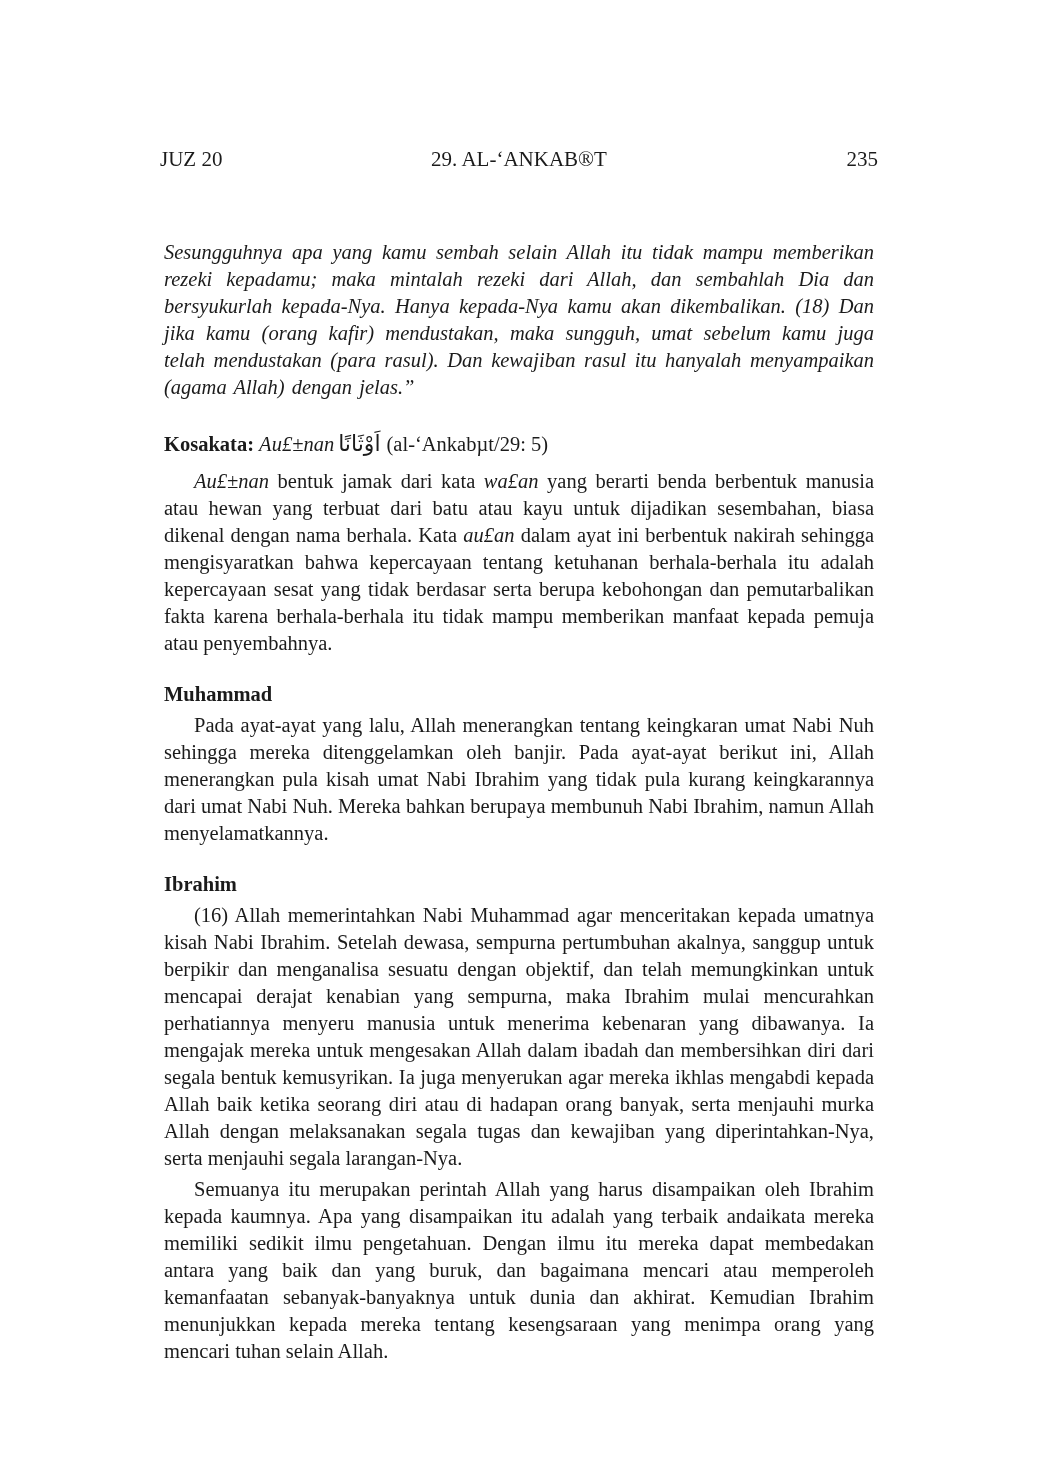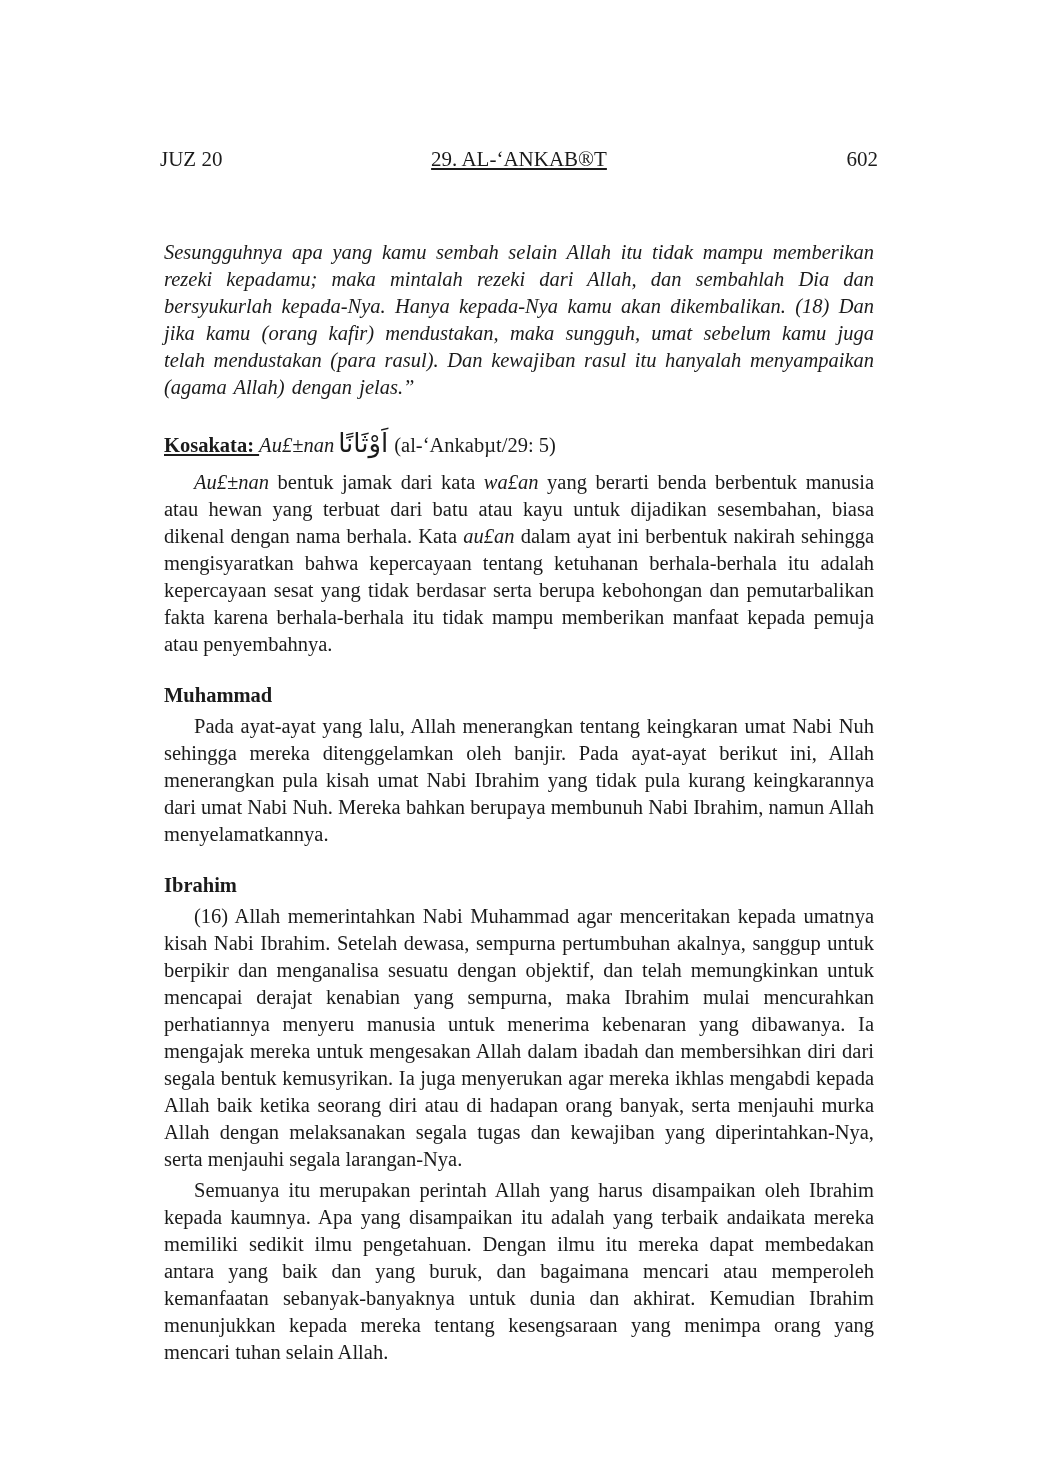--- a/index.html
+++ b/index.html
@@ -21,45 +21,45 @@
   }
   .running-header {
     margin: 146px 160px 0 160px;
     width: 718px;
     display: grid;
     grid-template-columns: 1fr auto 1fr;
     align-items: baseline;
     font-size: 21px;
   }
   .running-header .hdr-left  { text-align: left; }
-  .running-header .hdr-center{ text-align: right; text-decoration: underline; }
+  .running-header .hdr-center{ text-align: right; }
   .running-header .hdr-right { text-align: right; }
 
   .content {
     margin: 0 160px 0 160px;
     width: 718px;
     text-align: justify;
   }
   p { margin: 4px; }
 
   .translation {
     margin-top: 66px;
     font-style: italic;
     word-spacing: 2px;
   }
 
   .kosakata-line {
     margin-top: 29px;
     text-align: left;
   }
-  .kosakata-label { font-weight: bold; text-decoration: underline; }
+  .kosakata-label { font-weight: bold; }
   .kosakata-term  { font-style: italic; }
   .arabic {
     font-family: "DejaVu Sans", sans-serif;
-    font-size: 26px;
+    font-size: 22px;
     line-height: 27px;
     direction: rtl;
     unicode-bidi: isolate;
     padding: 0 6px 0 4px;
   }
 
   .vocab-paragraph { margin-top: 10px; text-indent: 30px; }
   .seg-italic { font-style: italic; }
 
   .section-heading {
@@ -70,21 +70,21 @@
   .body-paragraph { text-indent: 30px; }
 </style>
 </head>
 <body>
 
 <div class="page">
 
   <div class="running-header">
     <span class="hdr-left">JUZ 20</span>
     <span class="hdr-center">29. AL-‘ANKAB®T</span>
-    <span class="hdr-right">602</span>
+    <span class="hdr-right">235</span>
   </div>
 
   <div class="content">
 
     <p class="translation">Sesungguhnya apa yang kamu sembah selain Allah itu tidak mampu memberikan rezeki kepadamu; maka mintalah rezeki dari Allah, dan sembahlah Dia dan bersyukurlah kepada-Nya. Hanya kepada-Nya kamu akan dikembalikan. (18) Dan jika kamu (orang kafir) mendustakan, maka sungguh, umat sebelum kamu juga telah mendustakan (para rasul). Dan kewajiban rasul itu hanyalah menyampaikan (agama Allah) dengan jelas.”</p>
 
     <p class="kosakata-line"><span class="kosakata-label">Kosakata: </span><span class="kosakata-term">Au£±nan</span><span class="arabic">اَوْثَانًا</span><span>(al-‘Ankabµt/29: 5)</span></p>
 
     <p class="vocab-paragraph"><span class="seg-italic">Au£±nan</span><span> bentuk jamak dari kata </span><span class="seg-italic">wa£an</span><span> yang berarti benda berbentuk manusia atau hewan yang terbuat dari batu atau kayu untuk dijadikan sesembahan, biasa dikenal dengan nama berhala. Kata </span><span class="seg-italic">au£an</span><span> dalam ayat ini berbentuk nakirah sehingga mengisyaratkan bahwa kepercayaan tentang ketuhanan berhala-berhala itu adalah kepercayaan sesat yang tidak berdasar serta berupa kebohongan dan pemutarbalikan fakta karena berhala-berhala itu tidak mampu memberikan manfaat kepada pemuja atau penyembahnya.</span></p>
 

